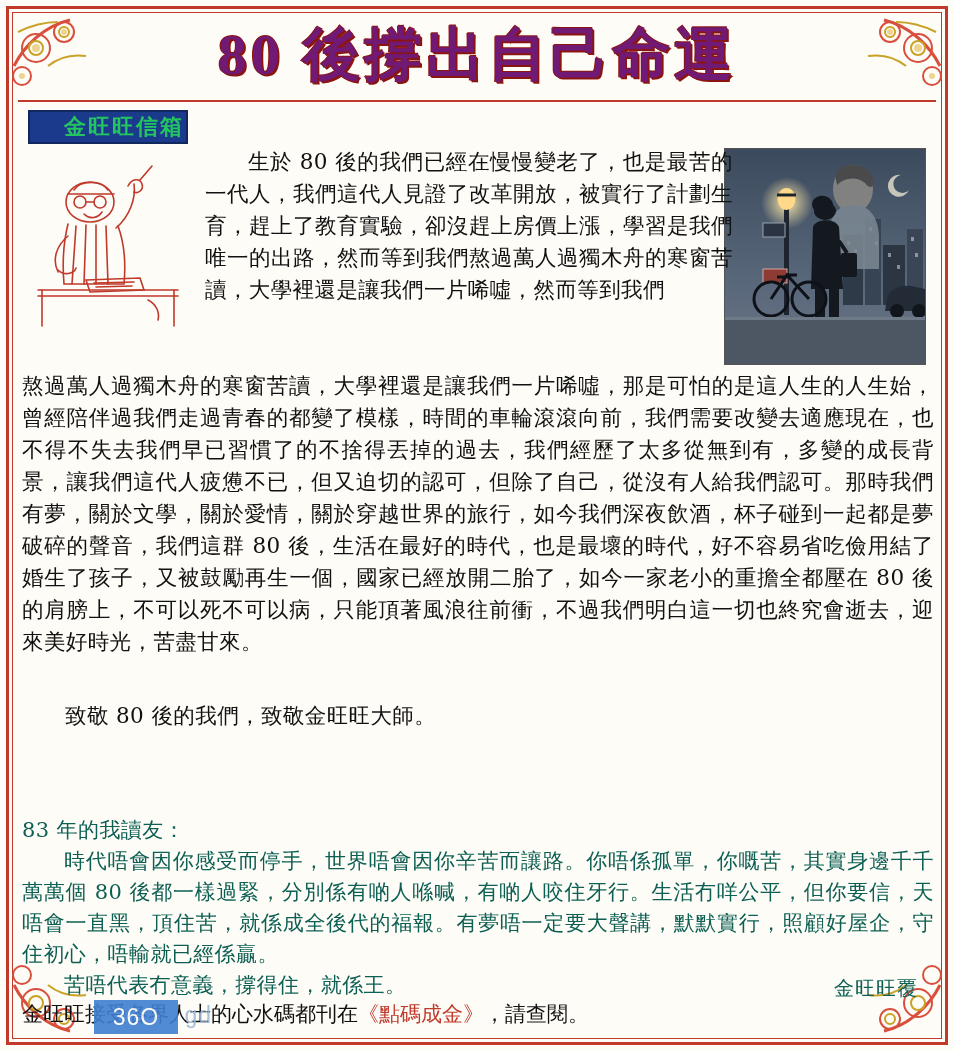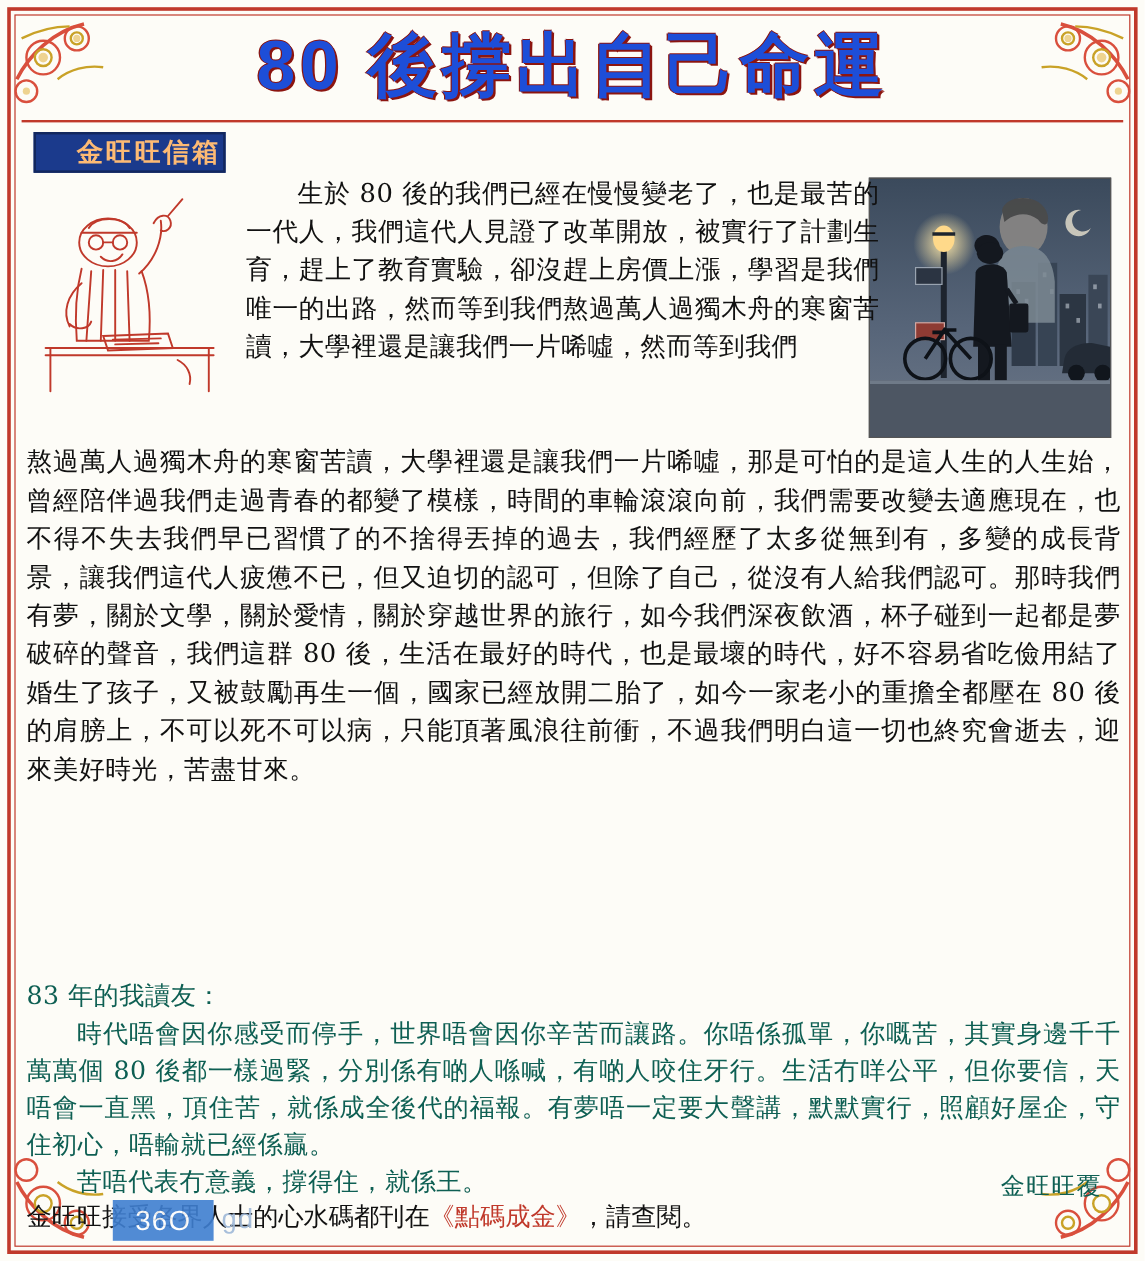--- a/index.html
+++ b/index.html
@@ -52,26 +52,26 @@
 
   
   .title-wrap {
     position: absolute;
     left: 0; top: 22px;
     width: 954px;
     text-align: center;
   }
   .title {
     display: inline-block;
-    font-family: Liberation Sans, sans-serif;
+    font-family: Liberation Serif, serif;
     font-weight: bold;
     font-size: 58px;
     line-height: 66px;
     letter-spacing: 4px;
-    color: #1d4ed8;
+    color: #701a75;
     text-shadow:
       1px 1px 0 #8c1510,
       2px 2px 0 #8c1510,
       -1px 0 0 #8c1510,
       0 -1px 0 #8c1510;
   }
 
   
   .hr-red {
     position: absolute;
@@ -89,21 +89,21 @@
     width: 160px;
     height: 34px;
     background: #1b3a8c;
     border: 2px solid #12275e;
     box-sizing: border-box;
     display: flex;
     align-items: center;
     justify-content: center;
   }
   .badge-text {
-    color: #fdba74;
+    color: #22c55e;
     font-family: "DejaVu Serif", serif;
     font-weight: bold;
     font-size: 22px;
     letter-spacing: 2px;
     margin-left: 32px;
   }
 
   
   .cartoon {
     position: absolute;
@@ -426,20 +426,21 @@
         <path d="M52 128 L66 128"></path>
       </g>
 
       <rect x="0" y="168" width="200" height="47" fill="#4d5663"></rect>
       <rect x="0" y="168" width="200" height="3" fill="#6f7a88"></rect>
     </svg>
   </div>
 
   <div class="body-text para-wrap indent">生於 80 後的我們已經在慢慢變老了，也是最苦的一代人，我們這代人見證了改革開放，被實行了計劃生育，趕上了教育實驗，卻沒趕上房價上漲，學習是我們唯一的出路，然而等到我們熬過萬人過獨木舟的寒窗苦讀，大學裡還是讓我們一片唏噓，然而等到我們</div>
   <div class="body-text para-full">熬過萬人過獨木舟的寒窗苦讀，大學裡還是讓我們一片唏噓，那是可怕的是這人生的人生始，曾經陪伴過我們走過青春的都變了模樣，時間的車輪滾滾向前，我們需要改變去適應現在，也不得不失去我們早已習慣了的不捨得丟掉的過去，我們經歷了太多從無到有，多變的成長背景，讓我們這代人疲憊不已，但又迫切的認可，但除了自己，從沒有人給我們認可。那時我們有夢，關於文學，關於愛情，關於穿越世界的旅行，如今我們深夜飲酒，杯子碰到一起都是夢破碎的聲音，我們這群 80 後，生活在最好的時代，也是最壞的時代，好不容易省吃儉用結了婚生了孩子，又被鼓勵再生一個，國家已經放開二胎了，如今一家老小的重擔全都壓在 80 後的肩膀上，不可以死不可以病，只能頂著風浪往前衝，不過我們明白這一切也終究會逝去，迎來美好時光，苦盡甘來。</div>
+  <div class="body-text indent" style="left:22px; top:700px; width:912px;">致敬 80 後的我們，致敬金旺旺大師。</div>
 
 
   <div class="reply">83 年的我讀友：</div>
   <div class="reply indent" style="top:806px;">時代唔會因你感受而停手，世界唔會因你辛苦而讓路。你唔係孤單，你嘅苦，其實身邊千千萬萬個 80 後都一樣過緊，分別係有啲人喺喊，有啲人咬住牙行。生活冇咩公平，但你要信，天唔會一直黑，頂住苦，就係成全後代的福報。有夢唔一定要大聲講，默默實行，照顧好屋企，守住初心，唔輸就已經係贏。</div>
   <div class="reply indent" style="top:930px;">苦唔代表冇意義，撐得住，就係王。</div>
   <div class="reply-sign">金旺旺覆</div>
 
   <div class="footer-note">
     <span>金旺旺接受各界人士的心水碼都刊在</span><span class="hl">《點碼成金》</span><span>，請查閱。</span>
   </div>

